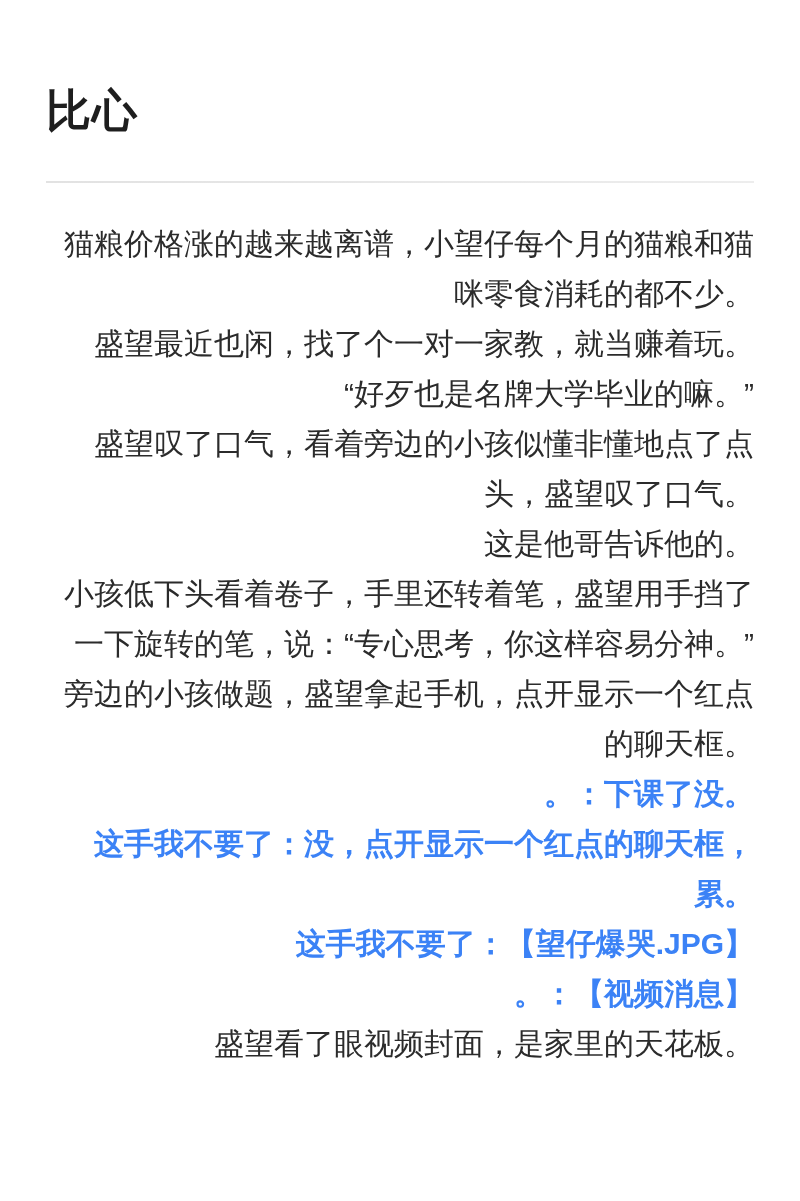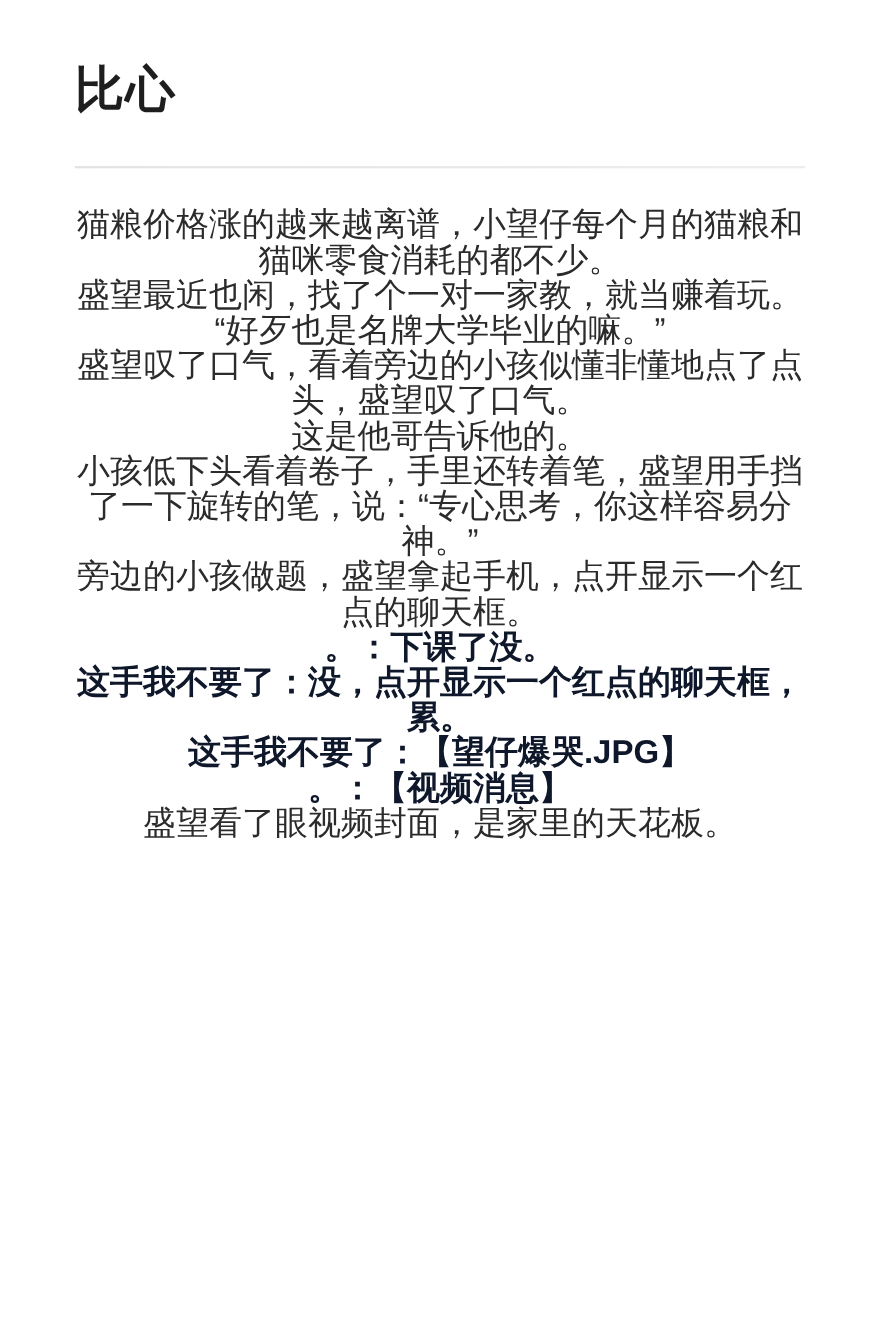--- a/index.html
+++ b/index.html
@@ -8,51 +8,52 @@
     font-family: "Liberation Sans", "DejaVu Sans", sans-serif;
   }
   .page {
     width: 800px;
     height: 1201px;
     margin: 0 auto;
     background: #ffffff;
     overflow: hidden;
   }
   .page-inner {
-    padding: 0 68px;
+    padding: 0 46px;
+    margin-top: 30px;
   }
   .chapter-title {
     padding-top: 55px;
     font-size: 45px;
     line-height: 1.15;
     font-weight: 700;
     color: #1e1e1e;
     letter-spacing: 1px;
   }
   .divider {
     height: 2px;
     background: linear-gradient(to right, #e2e2e2, #ededed);
     margin-top: 44px;
   }
   .content {
     margin-top: 36px;
     font-size: 30px;
-    line-height: 32px;
+    line-height: 50px;
     color: #2b2b2b;
-    text-align: center;
+    text-align: right;
     word-break: break-all;
     overflow-wrap: break-word;
   }
   .content p {
     margin: 0;
     font-weight: 400;
   }
   .content p.bold {
     font-weight: 700;
-    color: #0f172a;
+    color: #3b82f6;
   }
 </style>
 </head>
 <body>
 
 <div class="page">
   <div class="page-inner">
     <h1 class="chapter-title">比心</h1>
     <div class="divider"></div>
     <div class="content">

